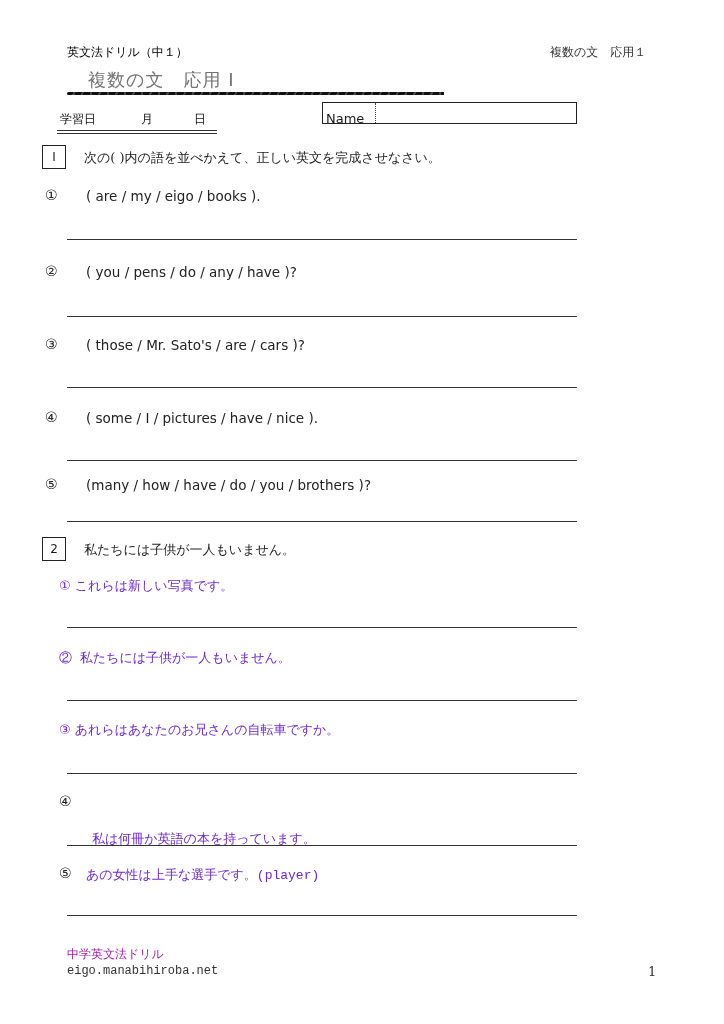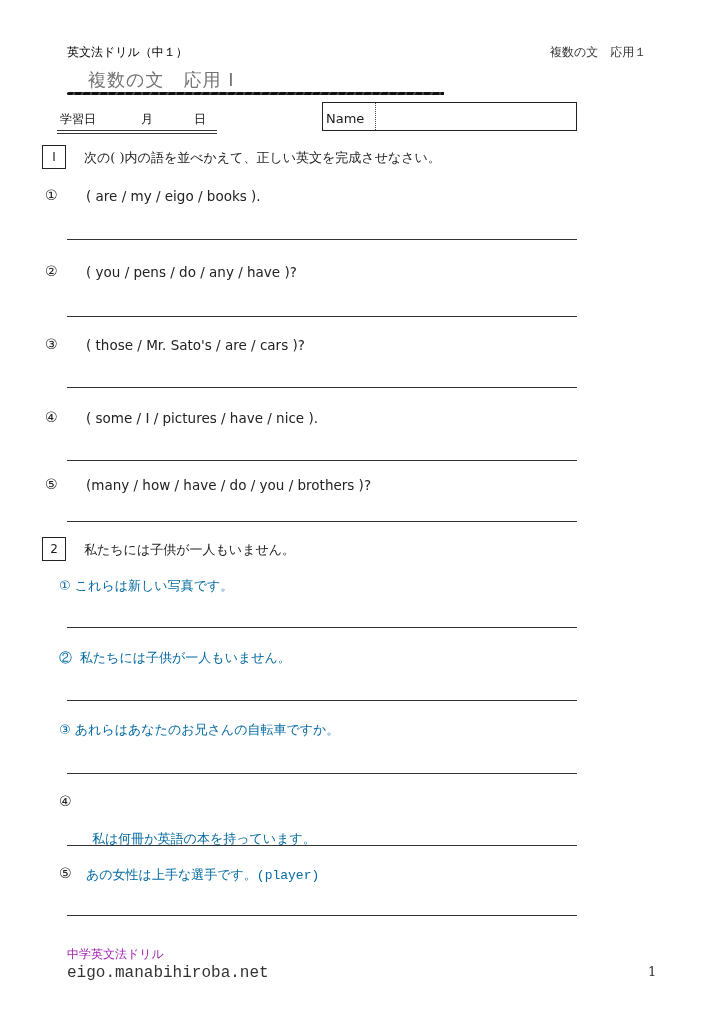--- a/index.html
+++ b/index.html
@@ -12,37 +12,37 @@
   .hdr-left { left: 67px; top: 44px; font-size: 12px; color: #000000; }
   .hdr-right { left: 550px; top: 44px; font-size: 12px; color: #333; }
 
   .title { left: 88px; top: 68px; font-size: 18px; letter-spacing: 1px; color: #737373; }
   .title-underline { left: 67px; top: 92px; width: 377px; height: 3px; background: repeating-linear-gradient(110deg, #111 0 6px, #444 6px 8px); border-radius: 2px 0 0 2px; }
 
   .study-date { left: 60px; top: 111px; font-size: 12px; color: #111; width: 158px; }
   .study-date span { position: absolute; top: 0; }
   .study-dbl { left: 57px; top: 130px; width: 160px; height: 4px; border-top: 1.5px solid #333; border-bottom: 1.5px solid #333; box-sizing: border-box; }
 
-  .name-box { left: 322px; top: 102px; width: 255px; height: 29px; border: 1.5px solid #222; box-sizing: border-box; }
+  .name-box { left: 322px; top: 102px; width: 255px; height: 22px; border: 1.5px solid #222; box-sizing: border-box; }
   .name-label { position: absolute; left: 3px; top: 8px; font-size: 13px; }
   .name-divider { position: absolute; left: 52px; top: 0; height: 100%; border-left: 1.5px dotted #444; }
   .name-input { position: absolute; left: 55px; top: 2px; width: 194px; height: 23px; border: none; outline: none; background: transparent; font-size: 13px; }
 
   .sec-box { width: 24px; height: 24px; border: 1.2px solid #222; box-sizing: border-box; font-size: 12px; text-align: center; line-height: 22px; }
   .sec-instr { font-size: 13px; color: #222; }
 
   .q-num { font-size: 14px; color: #222; }
   .q-text { font-size: 13.5px; color: #222; }
   .ans-line { left: 67px; width: 510px; height: 0; border-top: 1.5px solid #333; }
   .ans-input { position: absolute; left: 67px; width: 510px; height: 22px; border: none; outline: none; background: transparent; font-size: 14px; }
 
-  .jp-q { font-size: 13px; color: #0369a1; }
+  .jp-q { font-size: 13px; color: #6d28d9; }
 
   .ftr-1 { left: 67px; top: 946px; font-size: 12px; color: #a21caf; }
-  .ftr-2 { left: 67px; top: 964px; font-size: 16px; color: #333; }
+  .ftr-2 { left: 67px; top: 964px; font-size: 12px; color: #333; }
   .ftr-page { left: 648px; top: 964px; font-size: 13px; color: #333; }
 </style>
 </head>
 <body>
 
 <div class="abs hdr-left serif">英文法ドリル（中１）</div>
 <div class="abs hdr-right serif">複数の文　応用１</div>
 
 <div class="abs title sans">複数の文　応用 I</div>
 <div class="abs title-underline"></div>

